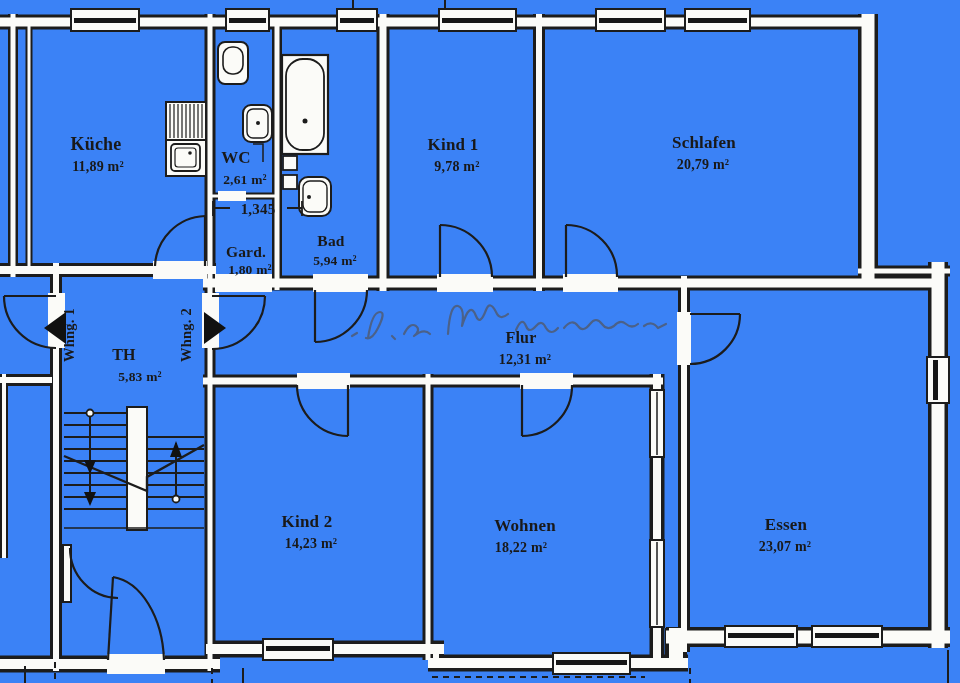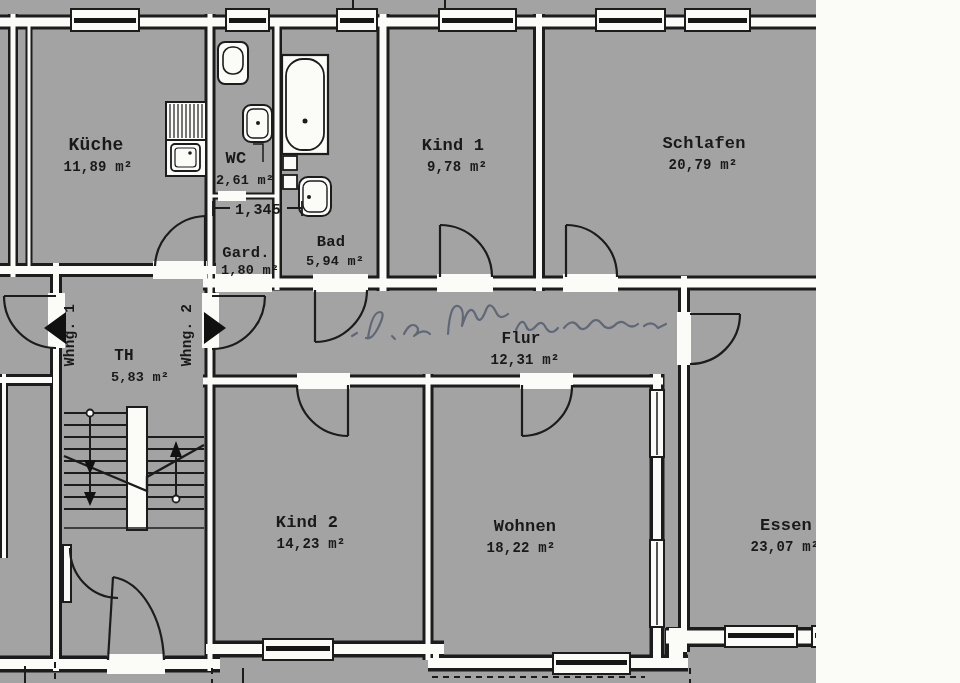--- a/index.html
+++ b/index.html
@@ -1,17 +1,17 @@
 <!DOCTYPE html>
 <html><head>
 <meta charset="utf-8">
 <style>
   html,body{margin:0;padding:0;background:#fbfbf8;}
-  .stage{position:relative;width:816px;height:683px;background:#a3a3a3;overflow:hidden;
-         font-family:Liberation Mono, monospace;}
+  .stage{position:relative;width:960px;height:683px;background:#3b82f6;overflow:hidden;
+         font-family:Liberation Serif, serif;}
   svg{display:block}
   .wo{stroke:#1c1c1c;fill:none;stroke-linecap:butt}
   .wi{stroke:#fbfbf8;fill:none;stroke-linecap:butt}
   .ln{stroke:#1c1c1c;fill:none}
   .gap{fill:#fbfbf8;stroke:none}
   .winbox{fill:#fbfbf8;stroke:#1c1c1c;stroke-width:2}
   .winband{fill:#161616;stroke:none}
   .fix{fill:#fbfbf8;stroke:#1c1c1c}
   .dot{fill:#1c1c1c;stroke:none}
   .tri{fill:#111;stroke:none}

